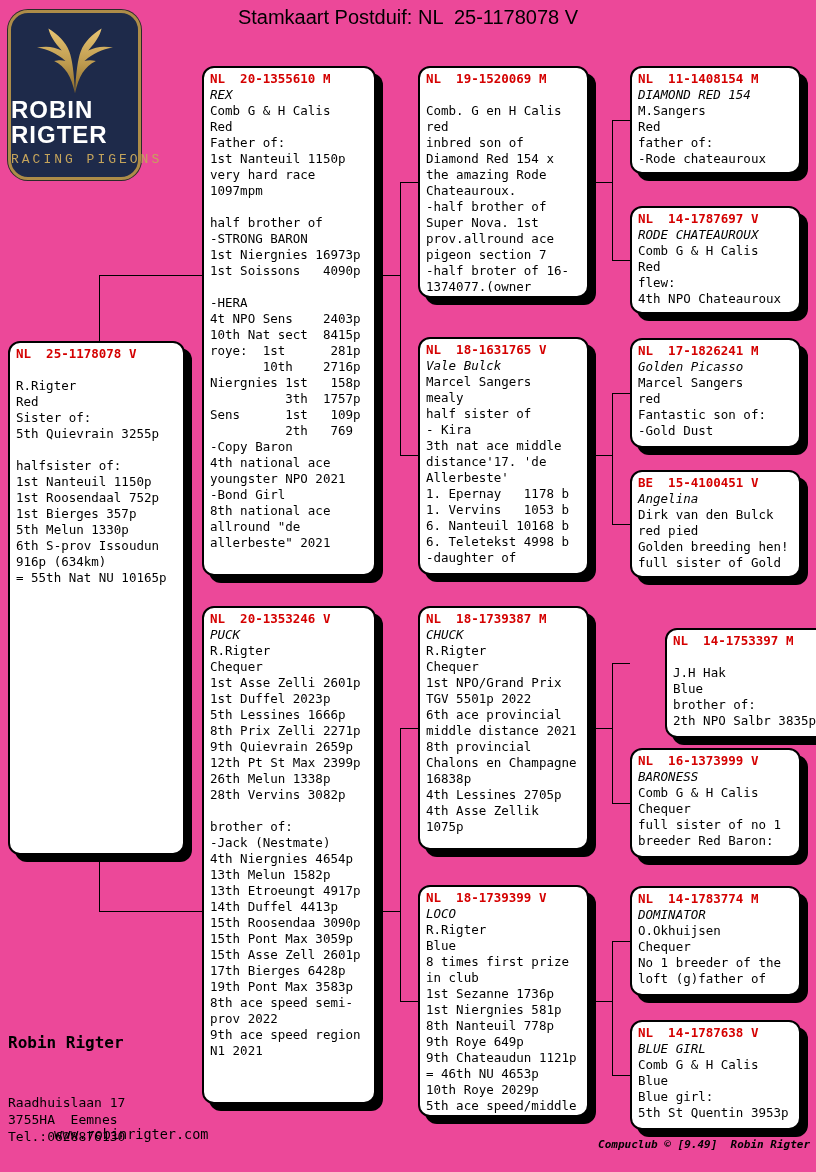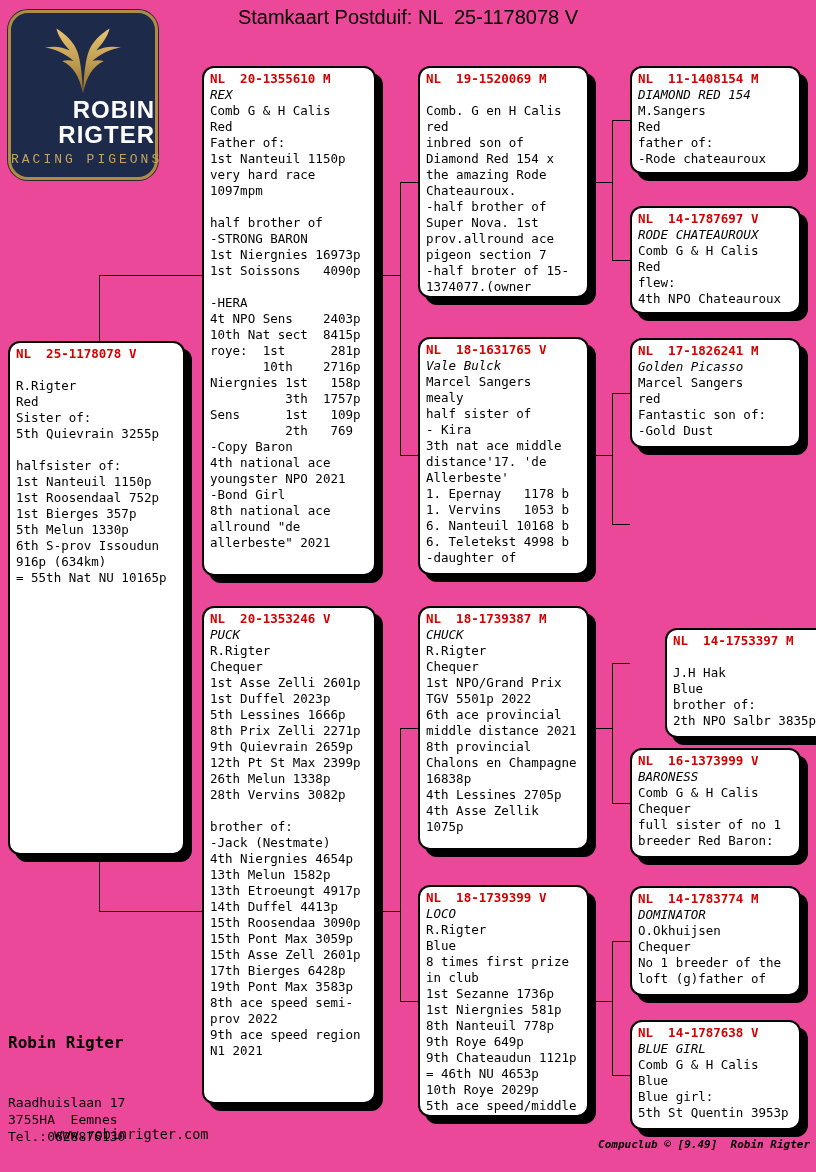--- a/index.html
+++ b/index.html
@@ -5,23 +5,23 @@
   html,body{margin:0;padding:0;background:#ffffff;}
   .stage{position:relative;width:816px;height:1172px;background:#ec4899;overflow:hidden;
          font-family:"DejaVu Sans Mono","Liberation Mono",monospace;color:#000;}
 
   
   .page-title{position:absolute;left:0;right:0;top:6px;text-align:center;
               font-family:"Liberation Sans","DejaVu Sans",sans-serif;
               font-size:20px;white-space:pre;color:#000;}
 
   
-  .logo{position:absolute;left:8px;top:10px;width:150px;height:170px;box-sizing:border-box;
+  .logo{position:absolute;left:8px;top:10px;width:133px;height:170px;box-sizing:border-box;
         background:#1e2a4a;border:3px solid #ad8c48;border-radius:20px;
-        box-shadow:0 0 0 1px #2a2a2a;text-align:right;}
+        box-shadow:0 0 0 1px #2a2a2a;text-align:left;}
   .logo svg{display:block;margin:8px auto 0 auto;}
   .logo-name{font-family:"Liberation Sans","DejaVu Sans",sans-serif;font-weight:bold;
              color:#ffffff;font-size:24px;line-height:25px;letter-spacing:1px;}
   .logo-sub{margin-top:5px;color:#c5a45b;font-size:13px;letter-spacing:3px;
             font-family:Liberation Mono, monospace;white-space:pre;}
 
   
   .pbox{position:absolute;box-sizing:border-box;background:#ffffff;border:2px solid #000;
         border-radius:12px;box-shadow:7px 7px 0 #000;padding:3px 6px;
         font-size:12.5px;line-height:16px;overflow:hidden;}
@@ -209,21 +209,21 @@
         <div class="bline">Comb. G en H Calis</div>
         <div class="bline">red</div>
         <div class="bline">inbred son of</div>
         <div class="bline">Diamond Red 154 x</div>
         <div class="bline">the amazing Rode</div>
         <div class="bline">Chateauroux.</div>
         <div class="bline">-half brother of</div>
         <div class="bline">Super Nova. 1st</div>
         <div class="bline">prov.allround ace</div>
         <div class="bline">pigeon section 7</div>
-        <div class="bline">-half broter of 15-</div>
+        <div class="bline">-half broter of 16-</div>
         <div class="bline">1374077.(owner</div>
       </div>
   </div>
   <div class="pbox box-gp2">
     <div class="ring">NL  18-1631765 V</div>
     <div class="bname">Vale Bulck</div>
     <div>
         <div class="bline">Marcel Sangers</div>
         <div class="bline">mealy</div>
         <div class="bline">half sister of</div>
@@ -298,20 +298,30 @@
   <div class="pbox box-ggp3">
     <div class="ring">NL  17-1826241 M</div>
     <div class="bname">Golden Picasso</div>
     <div>
         <div class="bline">Marcel Sangers</div>
         <div class="bline">red</div>
         <div class="bline">Fantastic son of:</div>
         <div class="bline">-Gold Dust</div>
       </div>
   </div>
+  <div class="pbox box-ggp4">
+    <div class="ring">BE  15-4100451 V</div>
+    <div class="bname">Angelina</div>
+    <div>
+        <div class="bline">Dirk van den Bulck</div>
+        <div class="bline">red pied</div>
+        <div class="bline">Golden breeding hen!</div>
+        <div class="bline">full sister of Gold</div>
+      </div>
+  </div>
   <div class="pbox box-ggp5">
     <div class="ring">NL  14-1753397 M</div>
     <div class="bname"></div>
     <div>
         <div class="bline">J.H Hak</div>
         <div class="bline">Blue</div>
         <div class="bline">brother of:</div>
         <div class="bline">2th NPO Salbr 3835p</div>
       </div>
   </div>

